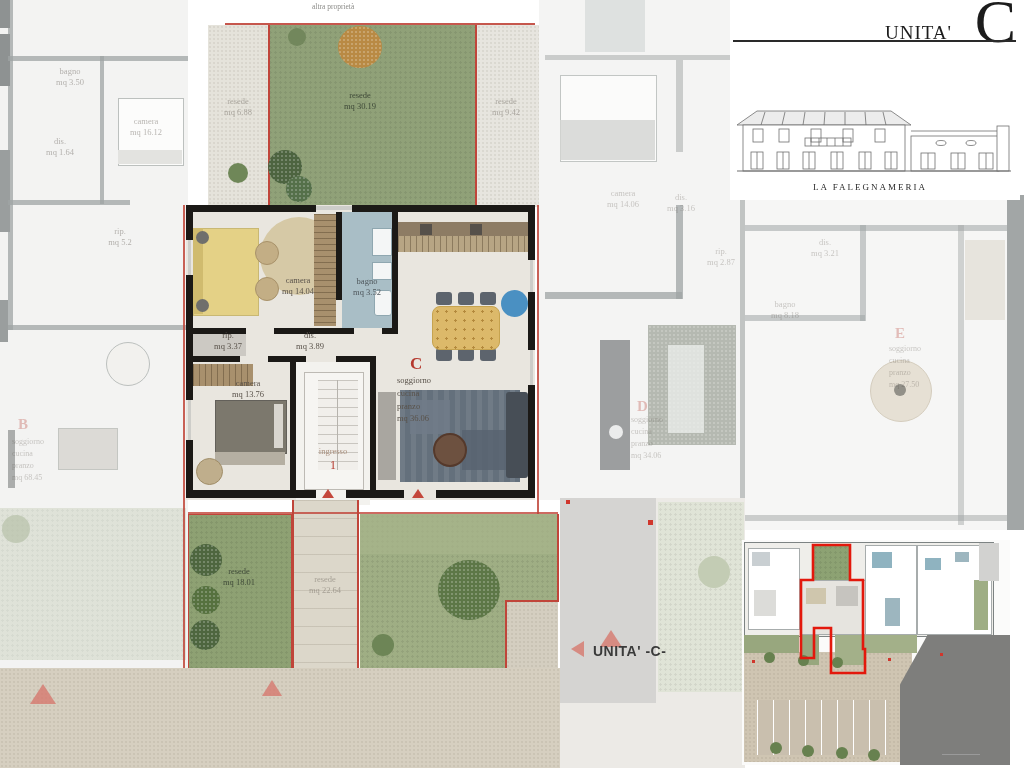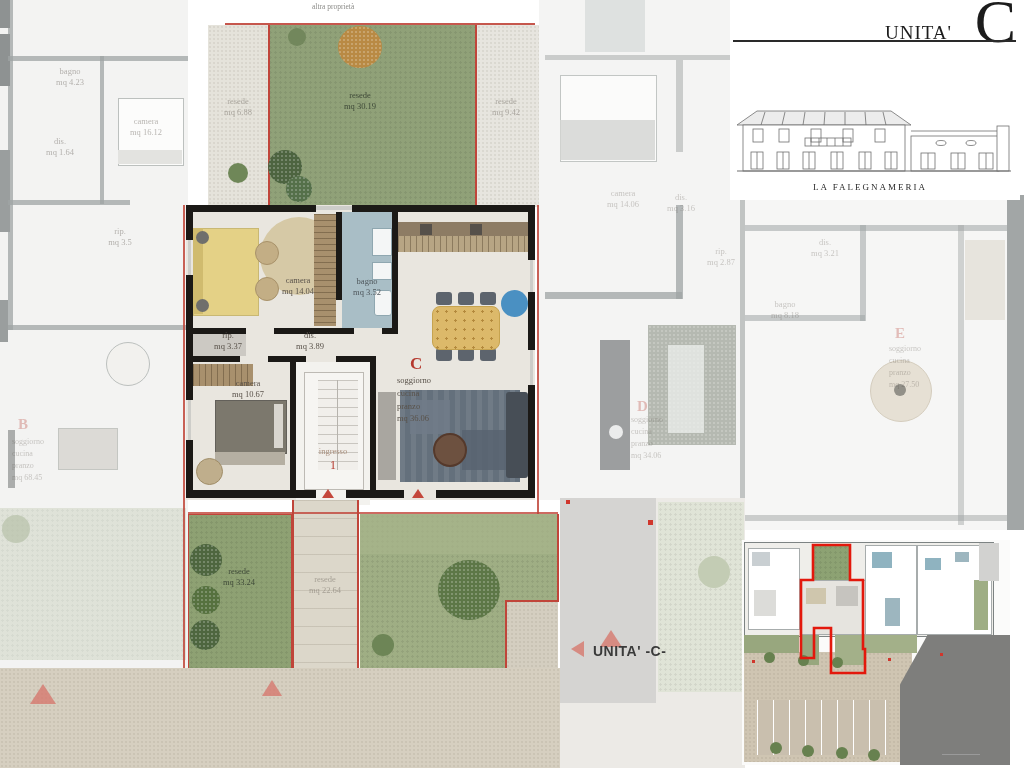--- a/index.html
+++ b/index.html
@@ -50,33 +50,33 @@
     <div class="abs" style="left:118px;top:98px;width:64px;height:66px;background:#fcfcfb;border:1px solid #bcc0be;"></div>
     <div class="abs" style="left:118px;top:150px;width:64px;height:14px;background:#e3e3e0;"></div>
     <div class="abs" style="left:106px;top:342px;width:42px;height:42px;border-radius:50%;background:#f2f1ee;border:1px solid #bcc0be;"></div>
     <div class="abs" style="left:58px;top:428px;width:58px;height:40px;background:#dcdad6;border:1px solid #c4c6c2;"></div>
     <div class="abs" style="left:8px;top:430px;width:7px;height:58px;background:#8b8f8f;opacity:.7;"></div>
     <div class="abs grass" style="left:0;top:508px;width:186px;height:152px;background-color:#cfd5c3;opacity:.55;"></div>
     <div class="abs" style="left:2px;top:515px;width:28px;height:28px;border-radius:50%;background:#b0bda1;opacity:.6;"></div>
 
     <div class="rlabel faded" style="left:48px;top:66px;width:44px;">
       <span>bagno</span>
-        <span>mq 4.23</span>
+        <span>mq 3.50</span>
     </div>
     <div class="rlabel faded" style="left:122px;top:116px;width:48px;">
       <span>camera</span>
         <span>mq 16.12</span>
     </div>
     <div class="rlabel faded" style="left:40px;top:136px;width:40px;">
       <span>dis.</span>
         <span>mq 1.64</span>
     </div>
     <div class="rlabel faded" style="left:100px;top:226px;width:40px;">
       <span>rip.</span>
-        <span>mq 3.5</span>
+        <span>mq 5.2</span>
     </div>
     <div class="ulett vfaded" style="left:18px;top:416px;">B</div>
     <div class="sblock vfaded" style="left:12px;top:436px;font-size:8px;">
       <span>soggiorno</span>
       <span>cucina</span>
       <span>pranzo</span>
       <span>mq 68.45</span>
     </div>
   </div>
 
@@ -256,42 +256,42 @@
   <div class="rlabel" style="left:206px;top:330px;width:44px;">
     <span>rip.</span>
       <span>mq 3.37</span>
   </div>
   <div class="rlabel" style="left:288px;top:330px;width:44px;">
     <span>dis.</span>
       <span>mq 3.89</span>
   </div>
   <div class="rlabel" style="left:222px;top:378px;width:52px;">
     <span>camera</span>
-      <span>mq 10.67</span>
+      <span>mq 13.76</span>
   </div>
   <div class="abs" style="left:310px;top:446px;width:46px;text-align:center;font-size:8.5px;color:#a98f7d;">ingresso</div>
   <div class="abs" style="left:329px;top:458px;width:8px;text-align:center;font-size:12px;color:var(--accent_red);">1</div>
   <div class="ulett" style="left:410px;top:354px;font-size:17px;">C</div>
   <div class="sblock" style="left:397px;top:374px;">
     <span>soggiorno</span>
     <span>cucina</span>
     <span>pranzo</span>
     <span>mq 36.06</span>
   </div>
 
   <div class="tri-up" style="left:322px;top:489px;border-left:6px solid transparent;border-right:6px solid transparent;border-bottom:9px solid #c4473c;"></div>
   <div class="tri-up" style="left:412px;top:489px;border-left:6px solid transparent;border-right:6px solid transparent;border-bottom:9px solid #c4473c;"></div>
 
   <div class="abs grass" style="left:188px;top:514px;width:102px;height:154px;background-color:#8ea173;border:1.5px solid var(--boundary_red);"></div>
   <div class="abs speckle" style="left:190px;top:544px;width:32px;height:32px;border-radius:50%;background-color:#4e663f;"></div>
   <div class="abs speckle" style="left:192px;top:586px;width:28px;height:28px;border-radius:50%;background-color:#56713f;"></div>
   <div class="abs speckle" style="left:190px;top:620px;width:30px;height:30px;border-radius:50%;background-color:#4e663f;"></div>
   <div class="rlabel" style="left:214px;top:566px;width:50px;color:#3f4a38;">
     <span>resede</span>
-      <span>mq 33.24</span>
+      <span>mq 18.01</span>
   </div>
 
   <div class="abs" style="left:292px;top:500px;width:66px;height:204px;background:#dcd7ca;background-image:repeating-linear-gradient(180deg,rgba(110,100,85,.18) 0 1px,transparent 1px 18px);"></div>
   <div class="redline" style="left:292px;top:500px;width:1.5px;height:204px;"></div>
   <div class="redline" style="left:357px;top:500px;width:1.5px;height:204px;"></div>
   <div class="rlabel faded" style="left:300px;top:574px;width:50px;">
     <span>resede</span>
       <span>mq 22.64</span>
   </div>
 

